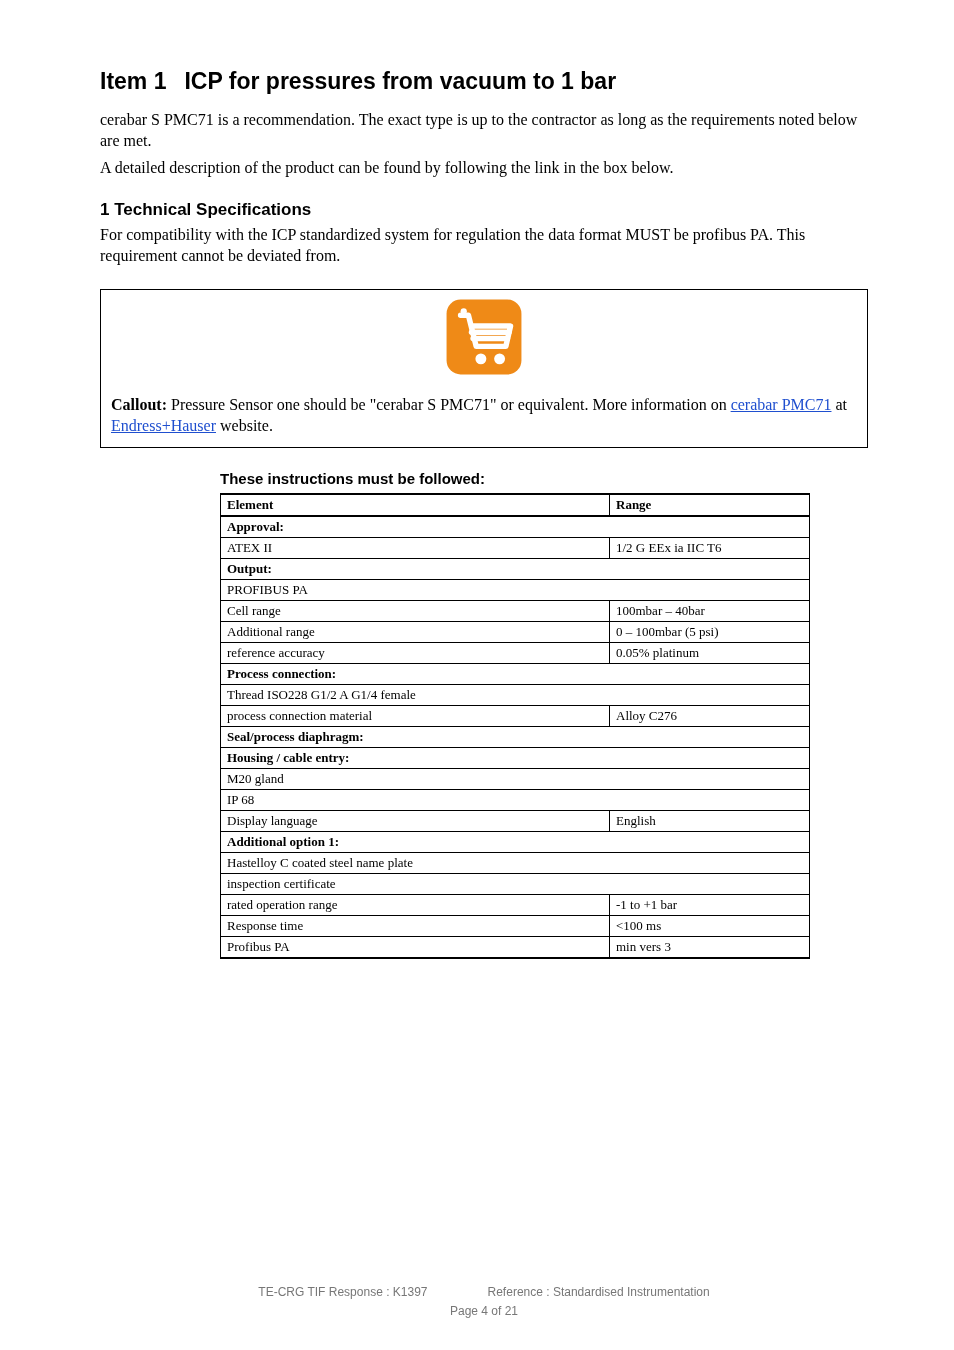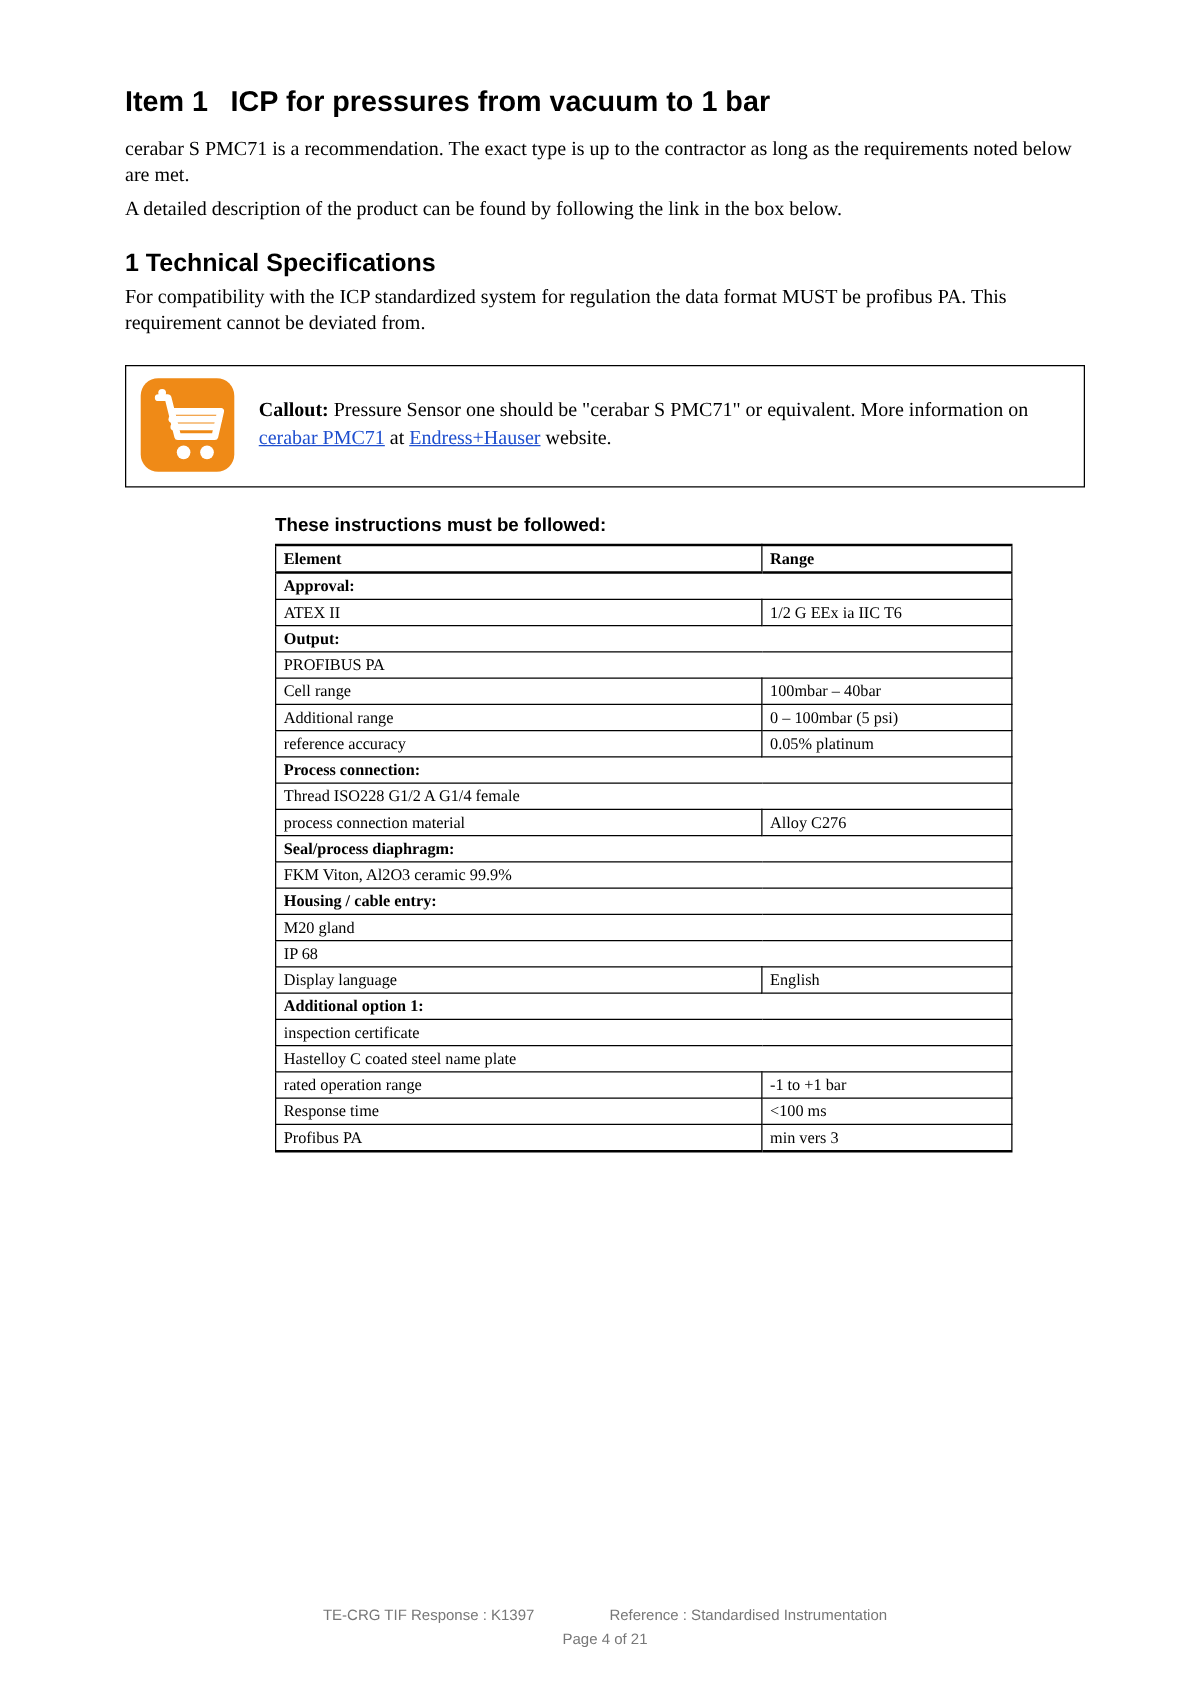--- a/index.html
+++ b/index.html
@@ -35,35 +35,36 @@
     margin-top: 14px;
     font-size: 16px;
     line-height: 1.32;
   }
   .intro-block p {
     margin-bottom: 6px;
   }
   .section-hdr {
     font-family: Arial, Helvetica, sans-serif;
     font-weight: bold;
-    font-size: 20px;
+    font-size: 17px;
     margin-top: 22px;
     margin-bottom: 4px;
   }
   .body-text {
     font-size: 16px;
     line-height: 1.32;
   }
   .callout {
     margin-top: 22px;
     border: 1px solid #000;
     padding: 8px 10px 10px 10px;
     display: flex;
     align-items: center;
     gap: 18px;
+    flex-direction: column;
   }
   .cart-icon-wrap {
     flex: 0 0 78px;
     height: 78px;
   }
   .cart-svg {
     width: 78px;
     height: 78px;
     display: block;
   }
@@ -203,44 +204,41 @@
         <tr>
           <td colspan="2">Thread ISO228 G1/2 A G1/4 female</td>
         </tr>
         <tr>
           <td>process connection material</td>
           <td>Alloy C276</td>
         </tr>
         <tr class="group-hdr">
           <td colspan="2">Seal/process diaphragm:</td>
         </tr>
-        <tr>
-          <td colspan="2">FKM Viton, Al2O3 ceramic 99.9%</td>
-        </tr>
         <tr class="group-hdr">
           <td colspan="2">Housing / cable entry:</td>
         </tr>
         <tr>
           <td colspan="2">M20 gland</td>
         </tr>
         <tr>
           <td colspan="2">IP 68</td>
         </tr>
         <tr>
           <td>Display language</td>
           <td>English</td>
         </tr>
         <tr class="group-hdr">
           <td colspan="2">Additional option 1:</td>
         </tr>
         <tr>
+          <td colspan="2">Hastelloy C coated steel name plate</td>
+        </tr>
+        <tr>
           <td colspan="2">inspection certificate</td>
-        </tr>
-        <tr>
-          <td colspan="2">Hastelloy C coated steel name plate</td>
         </tr>
         <tr>
           <td>rated operation range</td>
           <td>-1 to +1 bar</td>
         </tr>
         <tr>
           <td>Response time</td>
           <td>&lt;100 ms</td>
         </tr>
         <tr>

